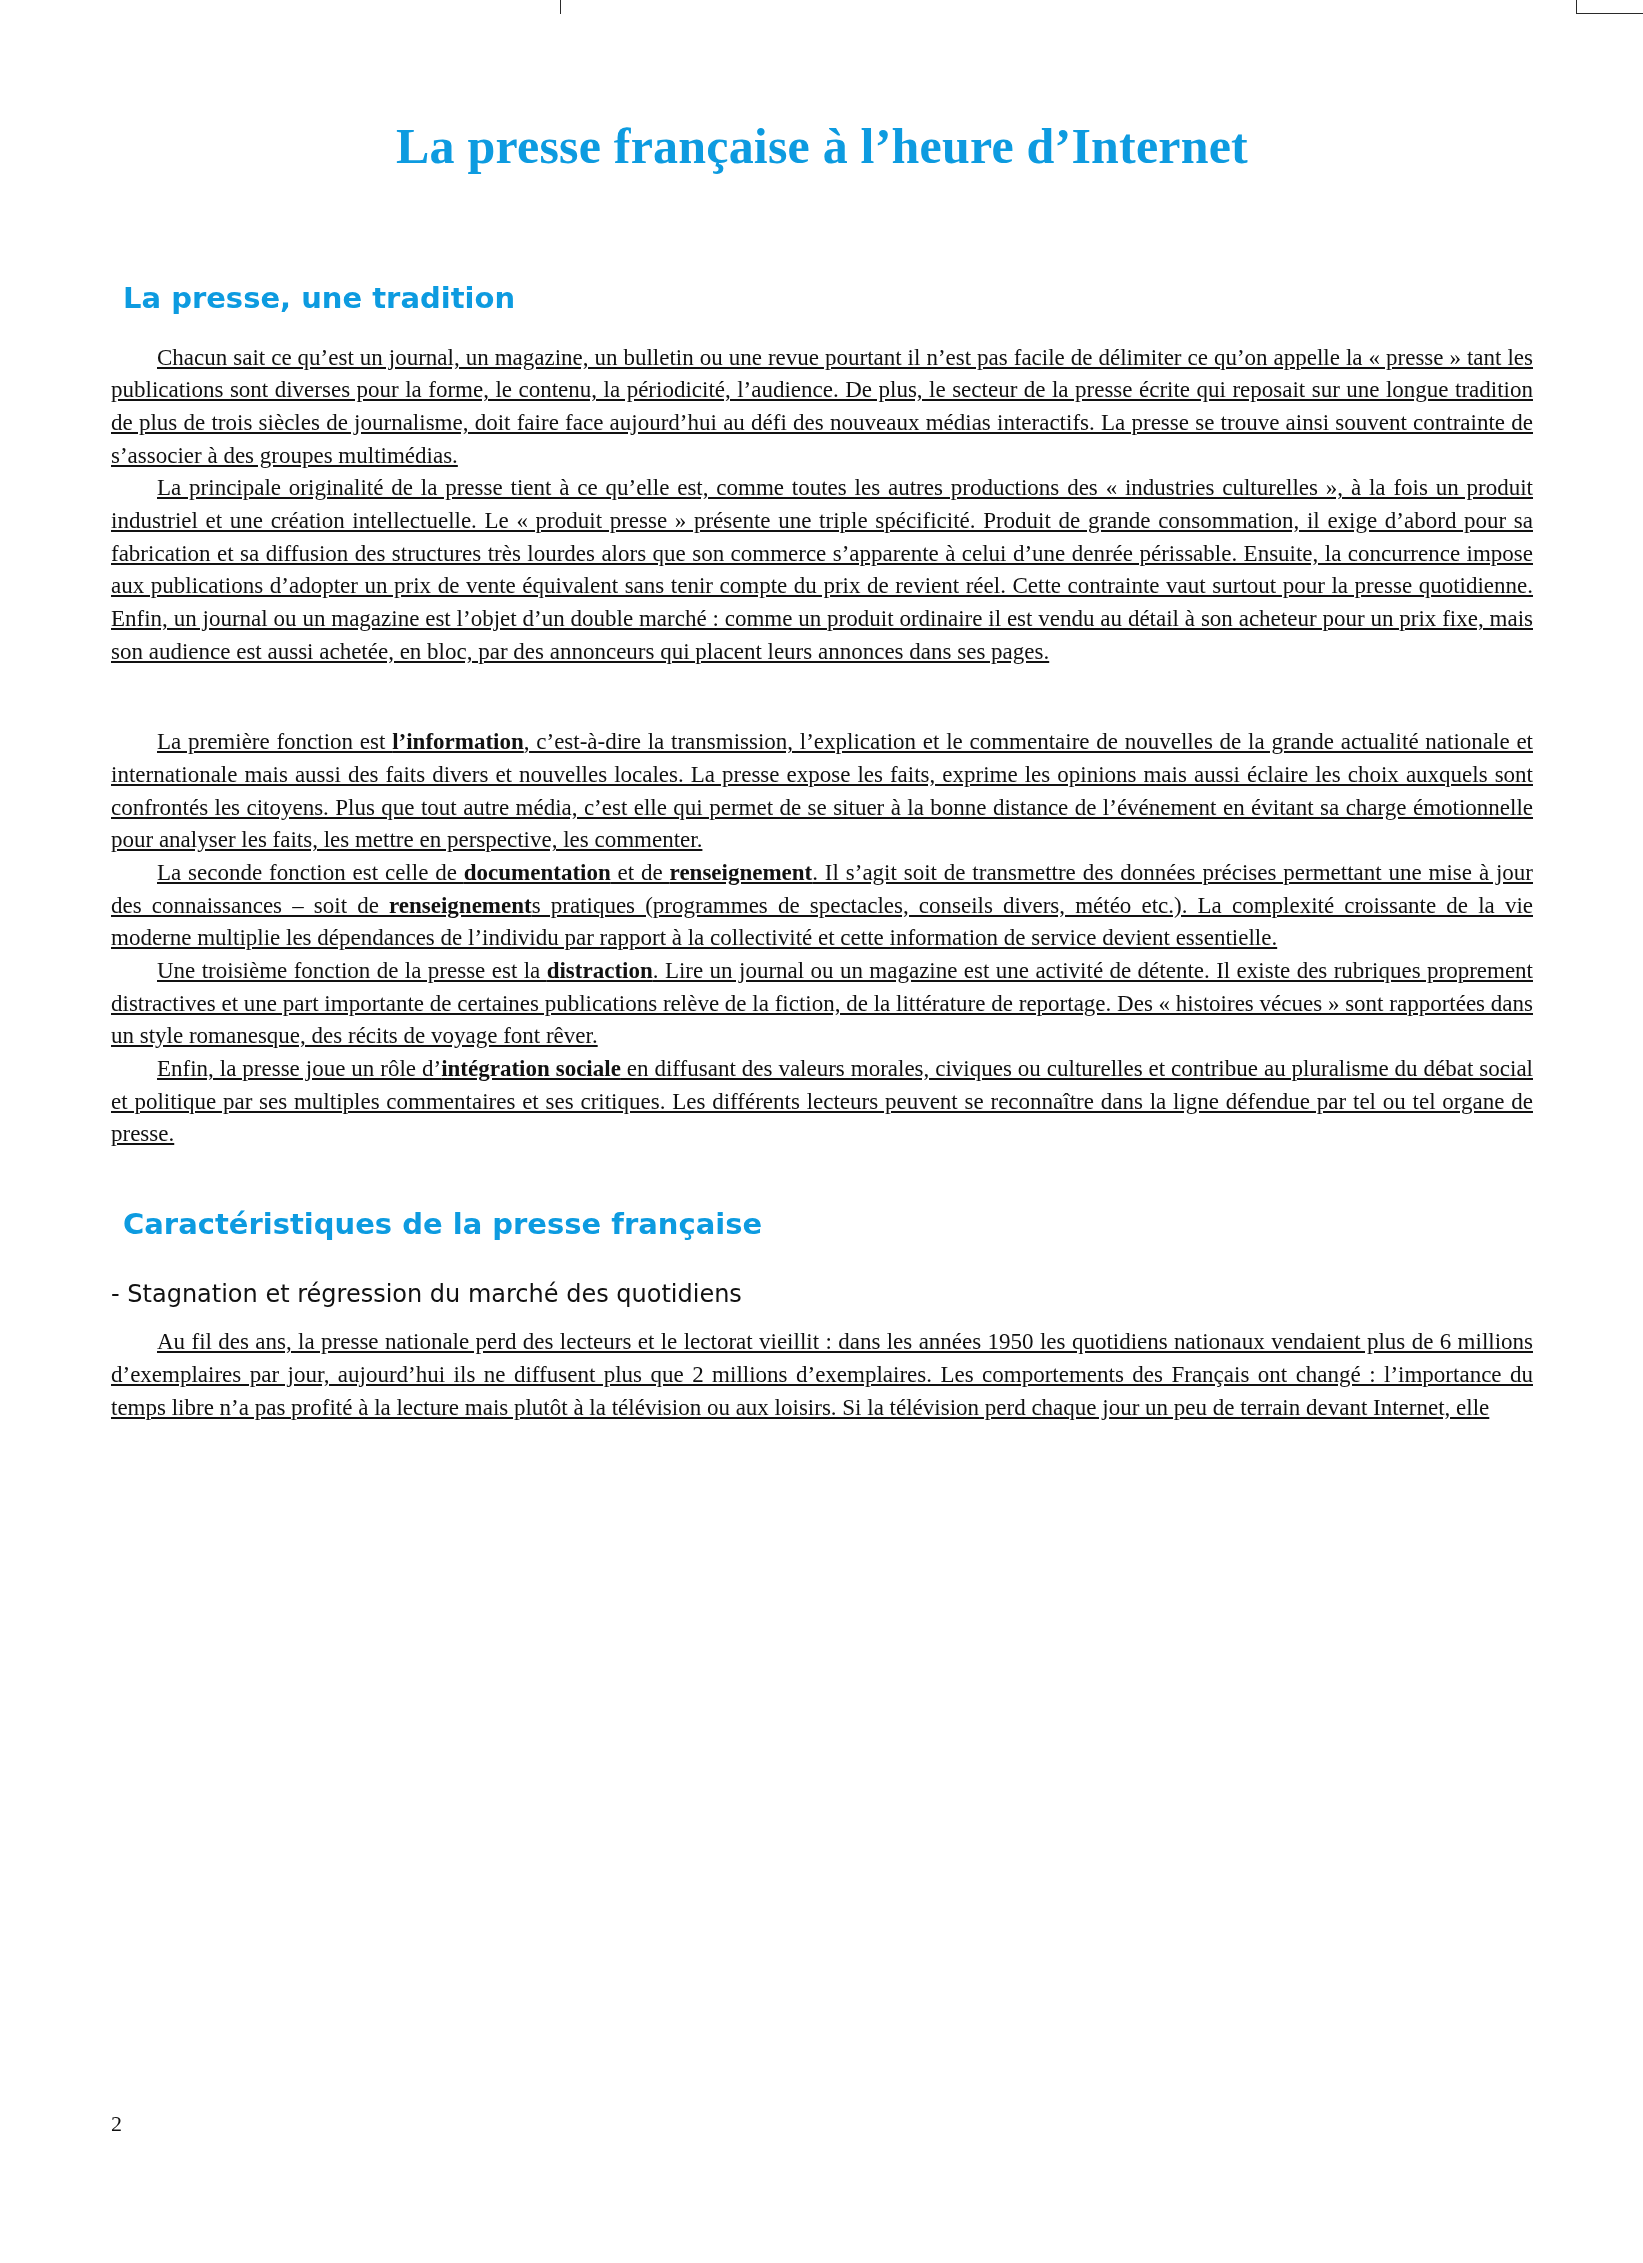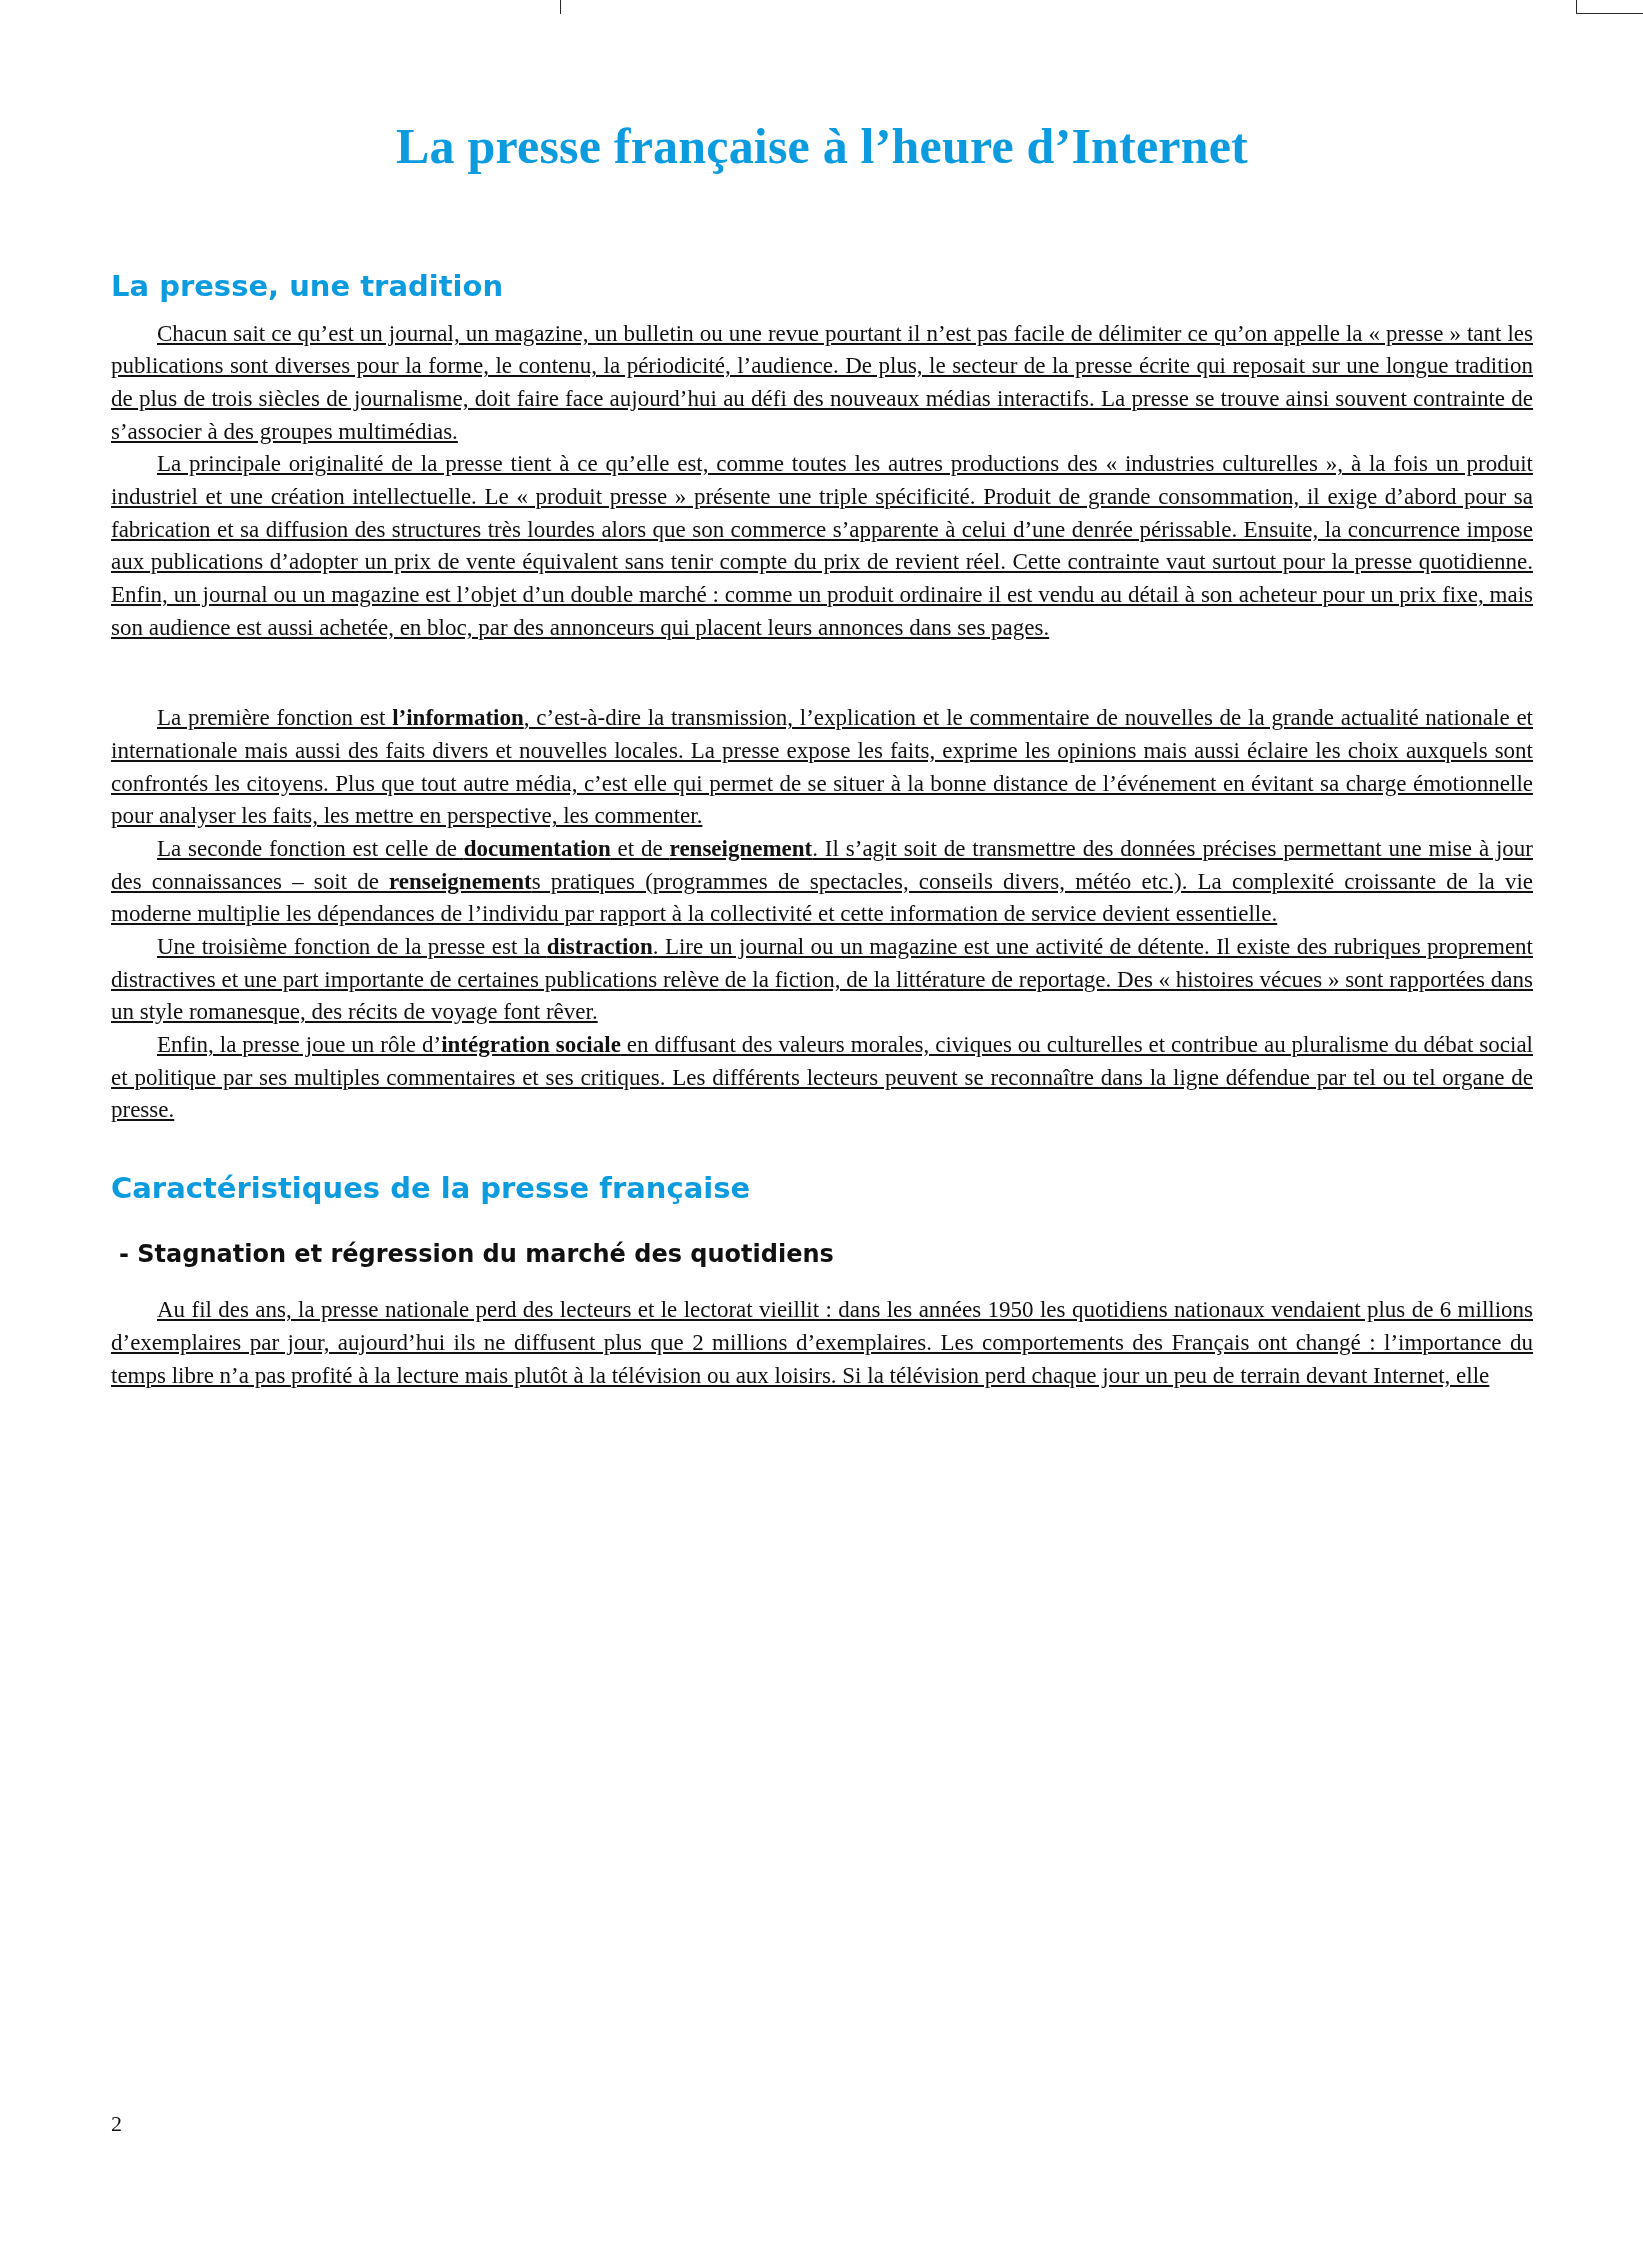--- a/index.html
+++ b/index.html
@@ -44,29 +44,29 @@
     text-align: center;
     margin: 0 0 0 0;
     letter-spacing: 0.2px;
     line-height: 1.1;
   }
   h2.section-title {
     font-family: "DejaVu Sans", sans-serif;
     font-size: 29px;
     font-weight: bold;
     color: #0d9be0;
-    margin: 0;
+    margin: 12px;
     line-height: 1.2;
   }
   h3.sub-title {
     font-family: "DejaVu Sans", sans-serif;
     font-size: 24px;
-    font-weight: bold;
+    font-weight: normal;
     color: #111111;
-    margin: 8px;
+    margin: 0;
     line-height: 1.2;
   }
   p.para {
     font-family: "Liberation Serif", serif;
     font-size: 23px;
     line-height: 1.42;
     text-align: justify;
     margin: 0;
     text-indent: 46px;
     color: #111111;

